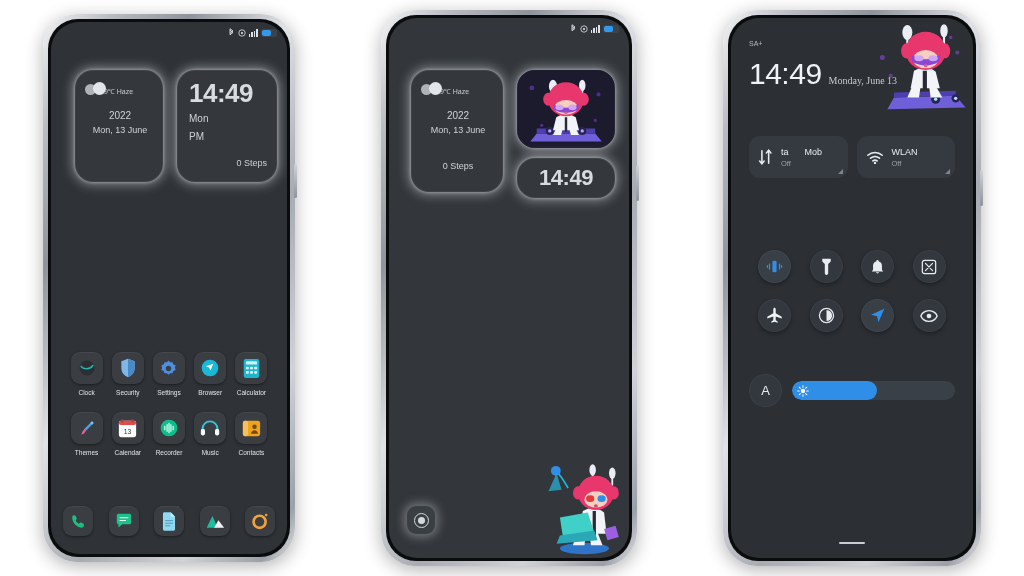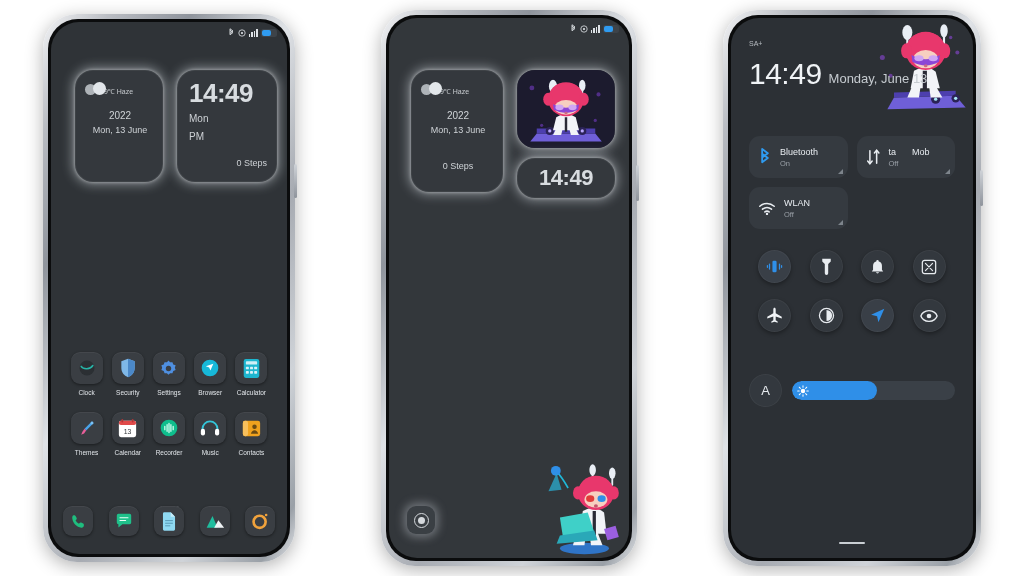--- a/index.html
+++ b/index.html
@@ -167,21 +167,21 @@
   }
   .homebtn .ring::after {
     content: ''; width: 7px; height: 7px; border-radius: 50%; background: #d5d9dd;
   }
   .mascot-bottom { position: absolute; right: 2px; bottom: 2px; width: 90px; height: 100px; }
 
   
   .cc-carrier { position: absolute; left: 18px; top: 22px; font-size: 7px; color: #b6bbc0; }
   .cc-timerow { position: absolute; left: 18px; top: 42px; display: flex; align-items: flex-end; gap: 7px; }
   .cc-time { font-size: 30px; color: #f0f3f6; font-weight: 400; line-height: .95; letter-spacing: -.5px; }
-  .cc-date { font-size: 13px; color: #c6cbd0; padding-bottom: 3px; }
+  .cc-date { font-size: 10px; color: #c6cbd0; padding-bottom: 3px; font-family: Liberation Serif, serif; }
   .mascot-top { position: absolute; right: 4px; top: 6px; width: 100px; height: 92px; }
 
   .cc-tiles {
     position: absolute; left: 18px; right: 18px; top: 118px;
     display: grid; grid-template-columns: 1fr 1fr; gap: 9px;
   }
   .tile {
     height: 42px; border-radius: 11px; background: #353a40;
     display: flex; align-items: center; gap: 8px; padding: 0 9px;
     position: relative; overflow: hidden;
@@ -634,32 +634,20 @@
         </div>
 
         <div class="cc-timerow">
           <div class="cc-time">14:49</div>
           <div class="cc-date">Monday, June 13</div>
         </div>
 
         <div class="cc-tiles">
 
 
-          <div class="tile">
-            <span>
-              <svg width="14" height="19" viewBox="0 0 14 20">
-                  <path d="M4 6l6 4.5-6 4.5V1l6 4.5-6 4.5" fill="none" stroke="#2f9bf0" stroke-width="1.9" stroke-linejoin="round"></path>
-                </svg>
-            </span>
-            <div class="tile-txt">
-              <div class="tile-title">Bluetooth</div>
-              <div class="tile-sub">On</div>
-            </div>
-            <div class="tile-corner"></div>
-          </div>
 
           <div class="tile">
             <span>
               <svg width="15" height="18" viewBox="0 0 16 20">
                   <g stroke="#e8ecf0" stroke-width="1.7" fill="none" stroke-linecap="round">
                     <path d="M4 17V3"></path>
                     <path d="M1.5 14.5L4 17.5 6.5 14.5"></path>
                     <path d="M11.5 3v14"></path>
                     <path d="M9 5.5L11.5 2.5 14 5.5"></path>
                   </g>

